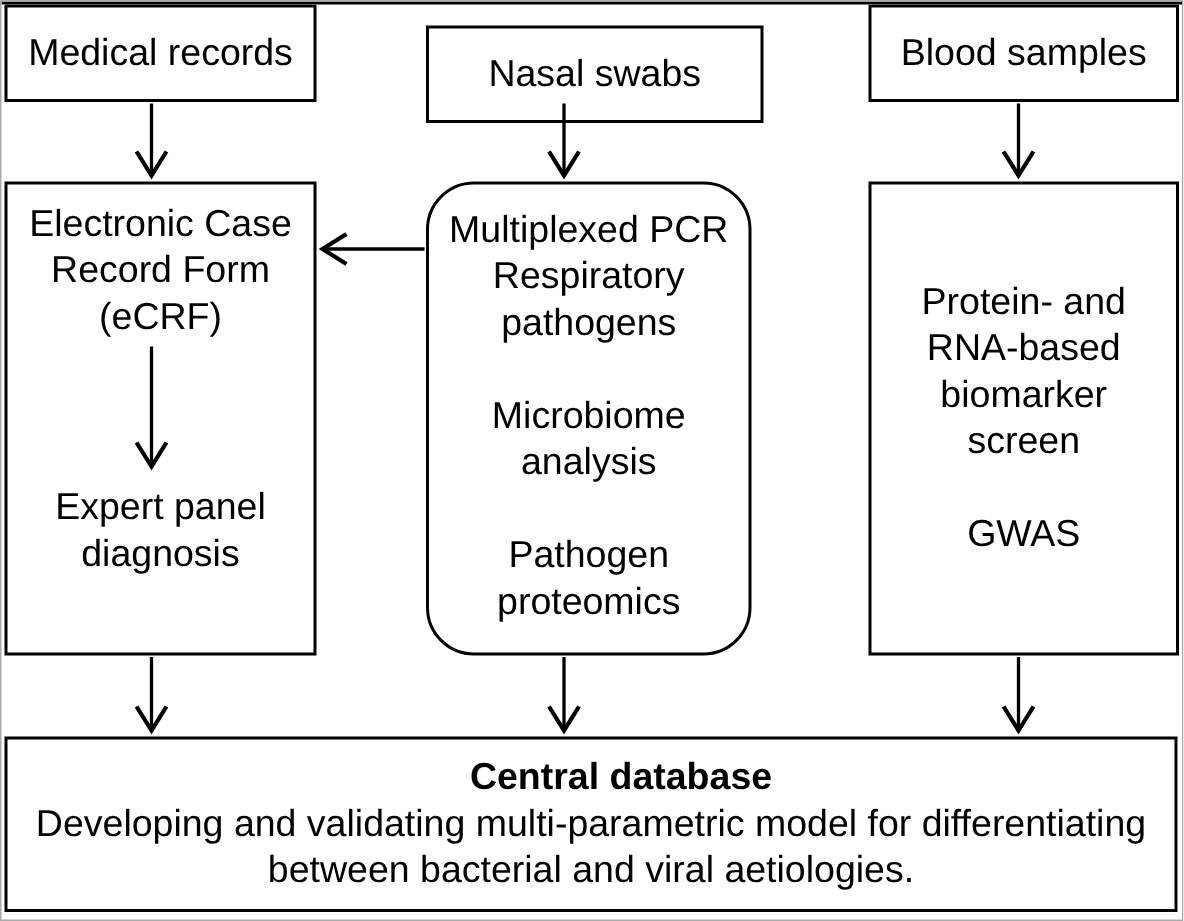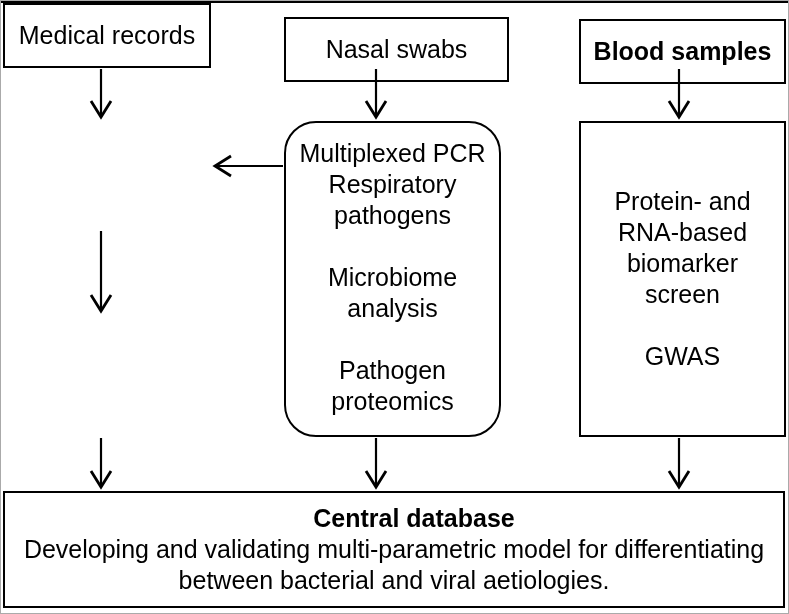--- a/index.html
+++ b/index.html
@@ -38,21 +38,21 @@
     white-space: pre-line;
     color: #000000;
   }
   .abs-label {
     position: absolute;
     left: 0; right: 0;
     text-align: center;
   }
   #box-medical-records { left: 2px;   top: 2px;   width: 208px; height: 65px; }
   #box-nasal-swabs     { left: 283px; top: 16px;   width: 225px; height: 65px; }
-  #box-blood-samples   { left: 578px; top: 18px;   width: 207px; height: 65px; font-weight: bold; }
+  #box-blood-samples   { left: 578px; top: 2px;   width: 207px; height: 65px; }
   #box-ecrf            { left: 2px;   top: 120px; width: 208px; height: 316px; }
   #box-nasal-analyses  { left: 283px; top: 120px; width: 217px; height: 316px; padding-bottom: 4px; border-radius: 32px; }
   #box-blood-analyses  { left: 578px; top: 120px; width: 207px; height: 316px; }
   #box-central-database{ left: 2px;   top: 490px; width: 782px; height: 117px;
                          display: flex; flex-direction: column;
                          align-items: center; justify-content: center; }
   #ecrf-top-text    { top: 11px; }
   #ecrf-bottom-text { top: 200px; }
   .bold-title { font-weight: bold; margin-left: 40px; }
   #arrow-overlay {
@@ -72,20 +72,27 @@
   <div class="box flex-center" id="box-medical-records">
     <div class="label">Medical records</div>
   </div>
   <div class="box flex-center" id="box-nasal-swabs">
     <div class="label">Nasal swabs</div>
   </div>
   <div class="box flex-center" id="box-blood-samples">
     <div class="label">Blood samples</div>
   </div>
 
+  <div class="box" id="box-ecrf">
+    <div class="label abs-label" id="ecrf-top-text">Electronic Case
+Record Form
+(eCRF)</div>
+    <div class="label abs-label" id="ecrf-bottom-text">Expert panel
+diagnosis</div>
+  </div>
   <div class="box flex-center" id="box-nasal-analyses">
     <div class="label">Multiplexed PCR
 Respiratory
 pathogens
 
 Microbiome
 analysis
 
 Pathogen
 proteomics</div>

